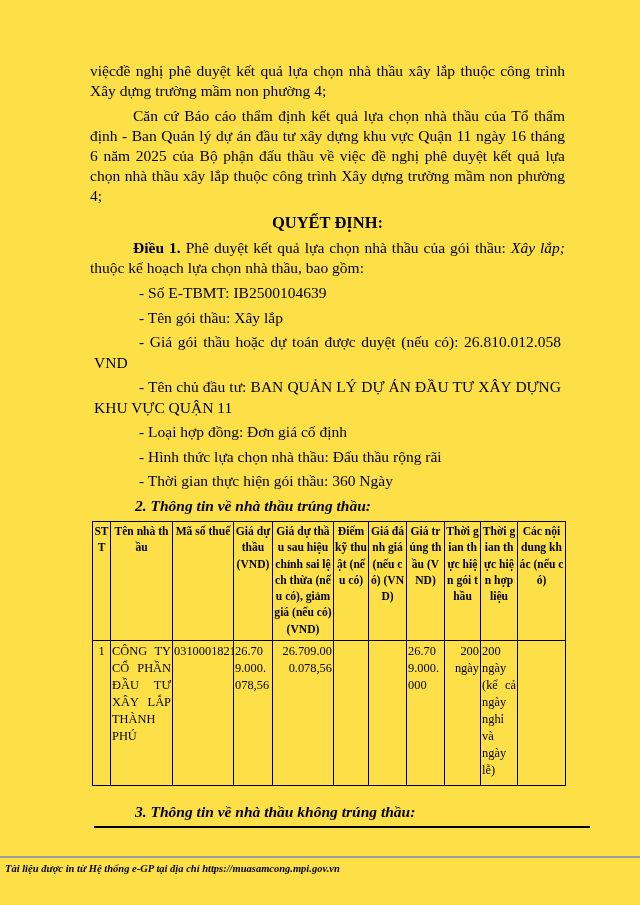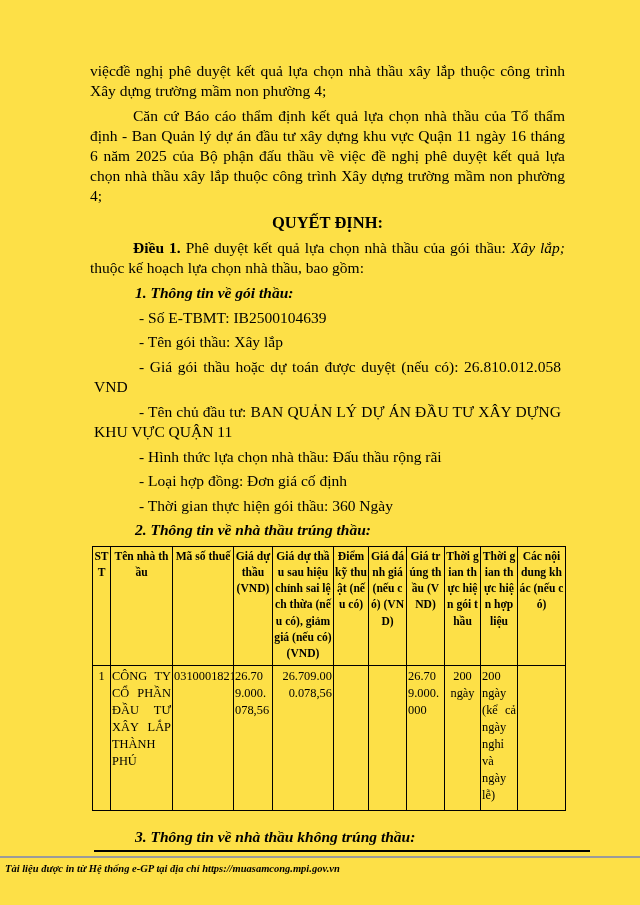--- a/index.html
+++ b/index.html
@@ -48,21 +48,21 @@
     word-break:break-all;
   }
   .wtable td { font-size:12.4px; line-height:17px; }
   .data-row td { height:140px; }
   .td0 { text-align:center; }
   .td1 { text-align:justify; }
   .td2 { text-align:left; }
   .td3 { text-align:left;  word-break:break-all; }
   .td4 { text-align:right; word-break:break-all; }
   .td7 { text-align:left;  word-break:break-all; }
-  .td8 { text-align:center; }
+  .td8 { text-align:right; }
   .td9 { text-align:justify; }
   .sec3 { margin-top:13px; }
   .black-rule {
     height:2px; background:#000;
     width:496px; margin:3px 0 0 4px;
   }
   .page-divider {
     position:absolute; left:0; top:856px;
     width:640px; height:2px; background:#9b9b9b;
   }
@@ -80,28 +80,27 @@
 
     <p class="body">việcđề nghị phê duyệt kết quả lựa chọn nhà thầu xây lắp thuộc công trình Xây dựng trường mầm non phường 4;</p>
 
     <p class="body indent">Căn cứ Báo cáo thẩm định kết quả lựa chọn nhà thầu của Tổ thẩm định - Ban Quản lý dự án đầu tư xây dựng khu vực Quận 11 ngày 16 tháng 6 năm 2025 của Bộ phận đấu thầu về việc đề nghị phê duyệt kết quả lựa chọn nhà thầu xây lắp thuộc công trình Xây dựng trường mầm non phường 4;</p>
 
 
     <p class="decision">QUYẾT ĐỊNH:</p>
 
     <p class="body indent"><span class="bold">Điều 1.</span><span> Phê duyệt kết quả lựa chọn nhà thầu của gói thầu: </span><span class="it">Xây lắp;</span><span> thuộc kế hoạch lựa chọn nhà thầu, bao gồm:</span></p>
 
-    <p class="sec-heading">1. Thông tin về gói thầu:</p>
 
     <p class="list-item">- Số E-TBMT: IB2500104639</p>
     <p class="list-item">- Tên gói thầu: Xây lắp</p>
     <p class="list-item">- Giá gói thầu hoặc dự toán được duyệt (nếu có): 26.810.012.058 VND</p>
     <p class="list-item">- Tên chủ đầu tư: BAN QUẢN LÝ DỰ ÁN ĐẦU TƯ XÂY DỰNG KHU VỰC QUẬN 11</p>
+    <p class="list-item">- Loại hợp đồng: Đơn giá cố định</p>
     <p class="list-item">- Hình thức lựa chọn nhà thầu: Đấu thầu rộng rãi</p>
-    <p class="list-item">- Loại hợp đồng: Đơn giá cố định</p>
     <p class="list-item">- Thời gian thực hiện gói thầu: 360 Ngày</p>
 
     <p class="sec-heading">2. Thông tin về nhà thầu trúng thầu:</p>
 
     <table class="wtable">
       <colgroup>
         <col style="width:18px">
           <col style="width:62px">
           <col style="width:61px">
         <col style="width:39px">

